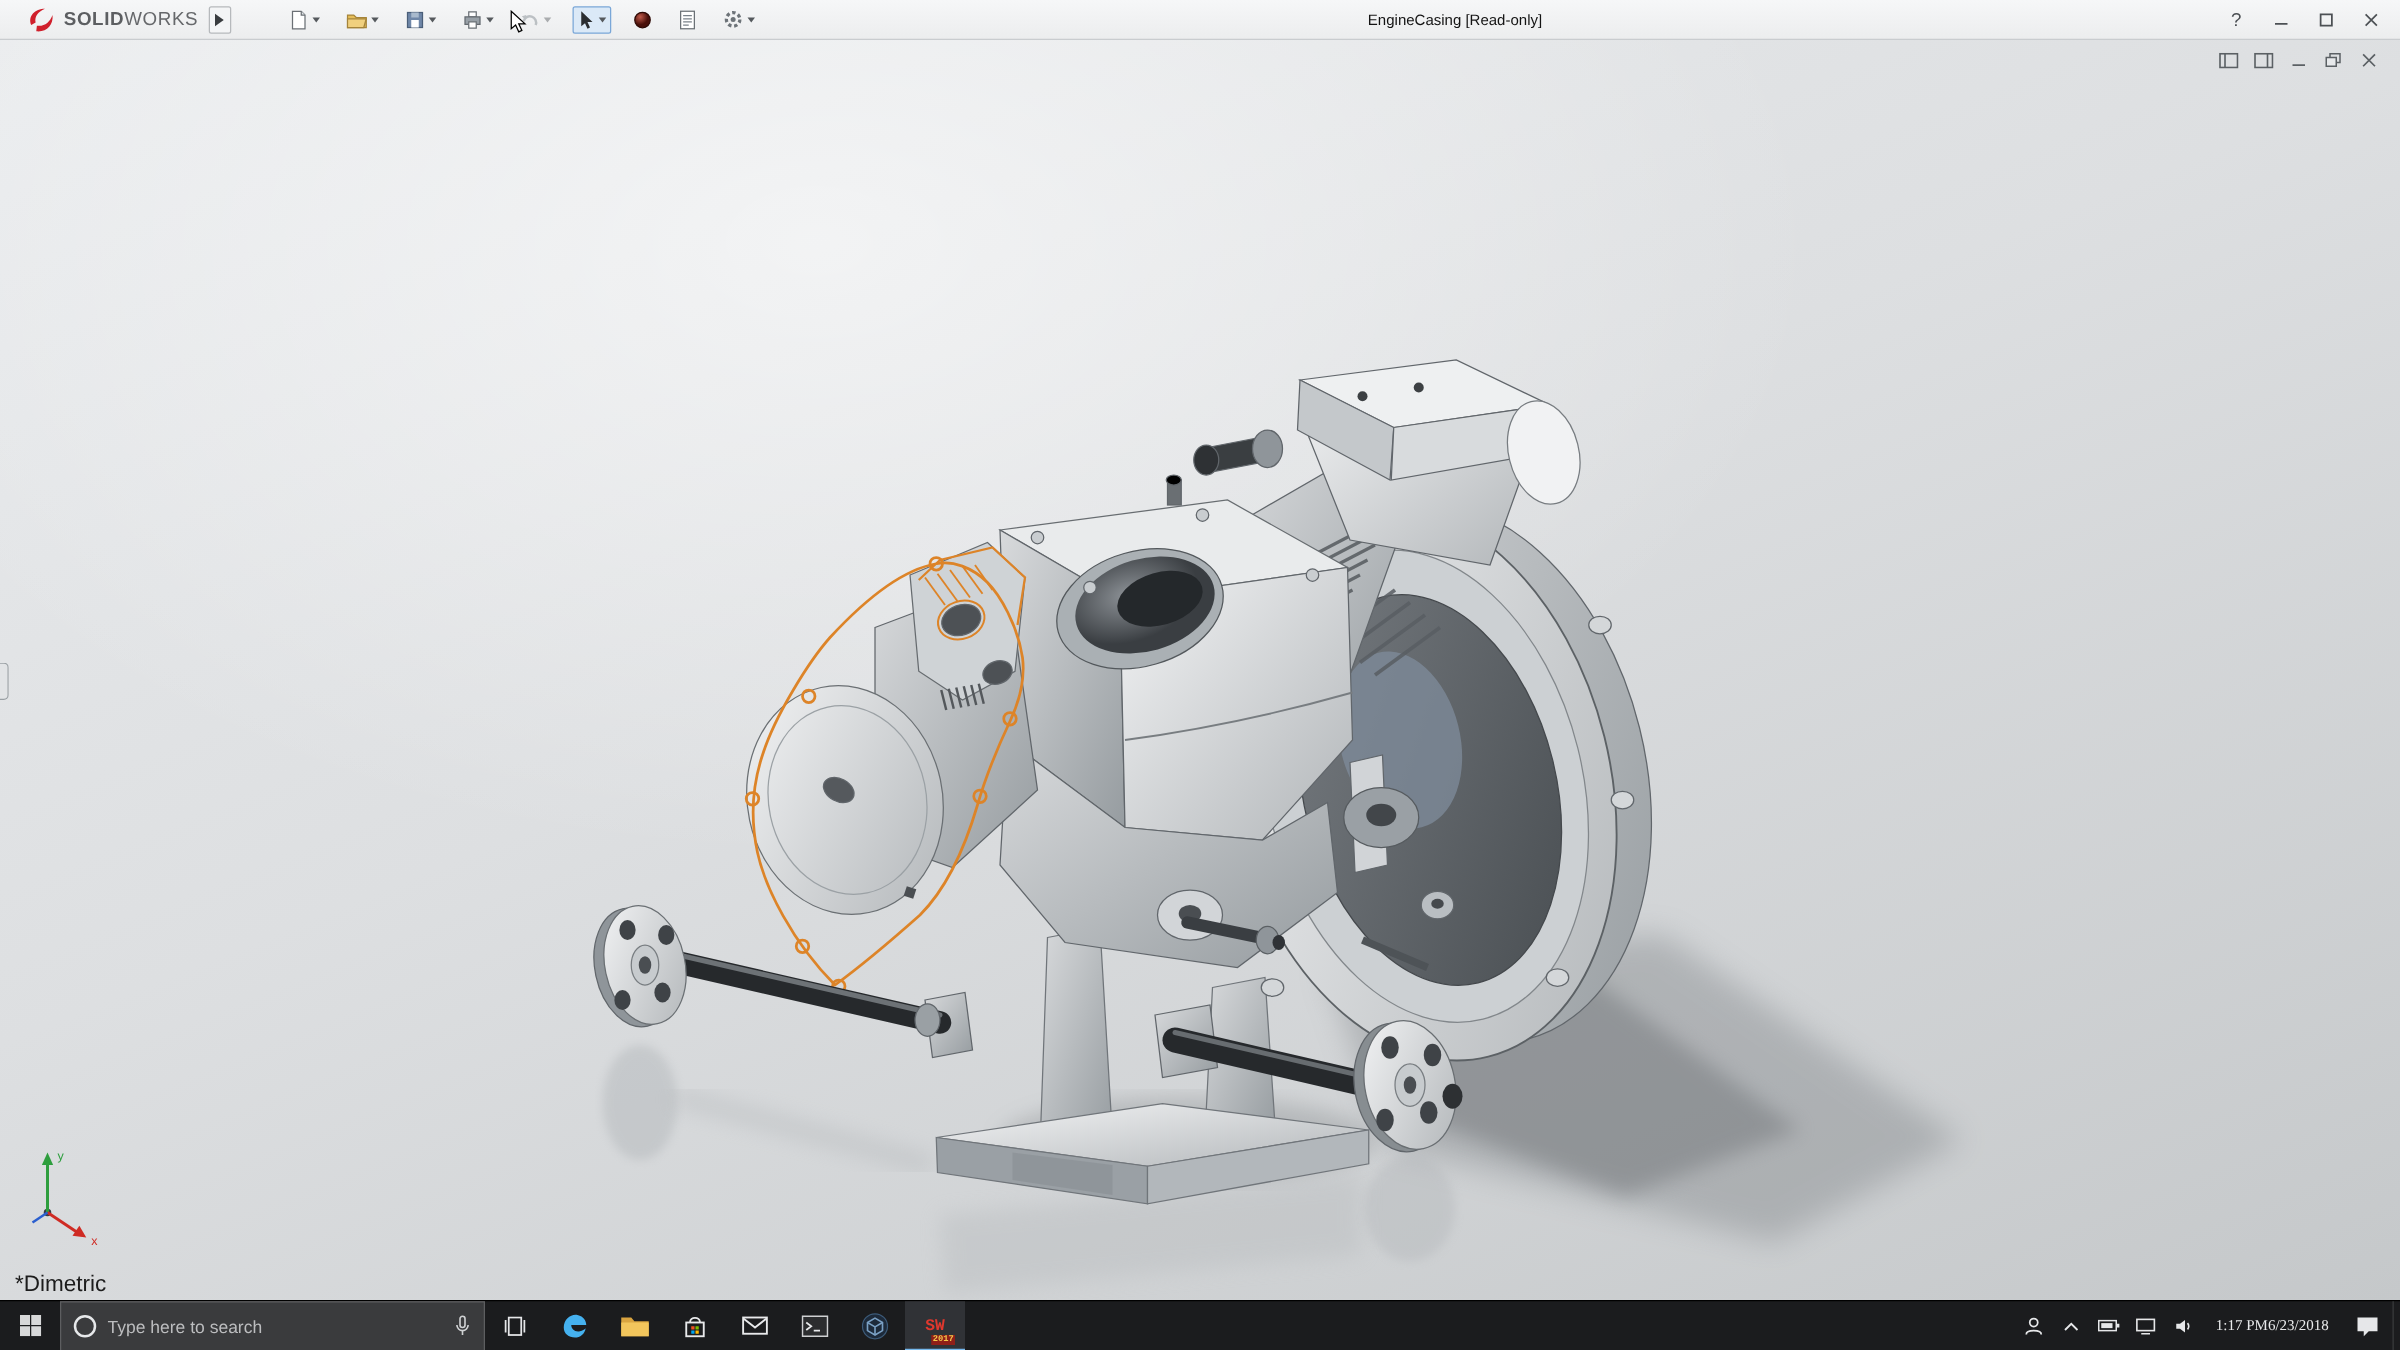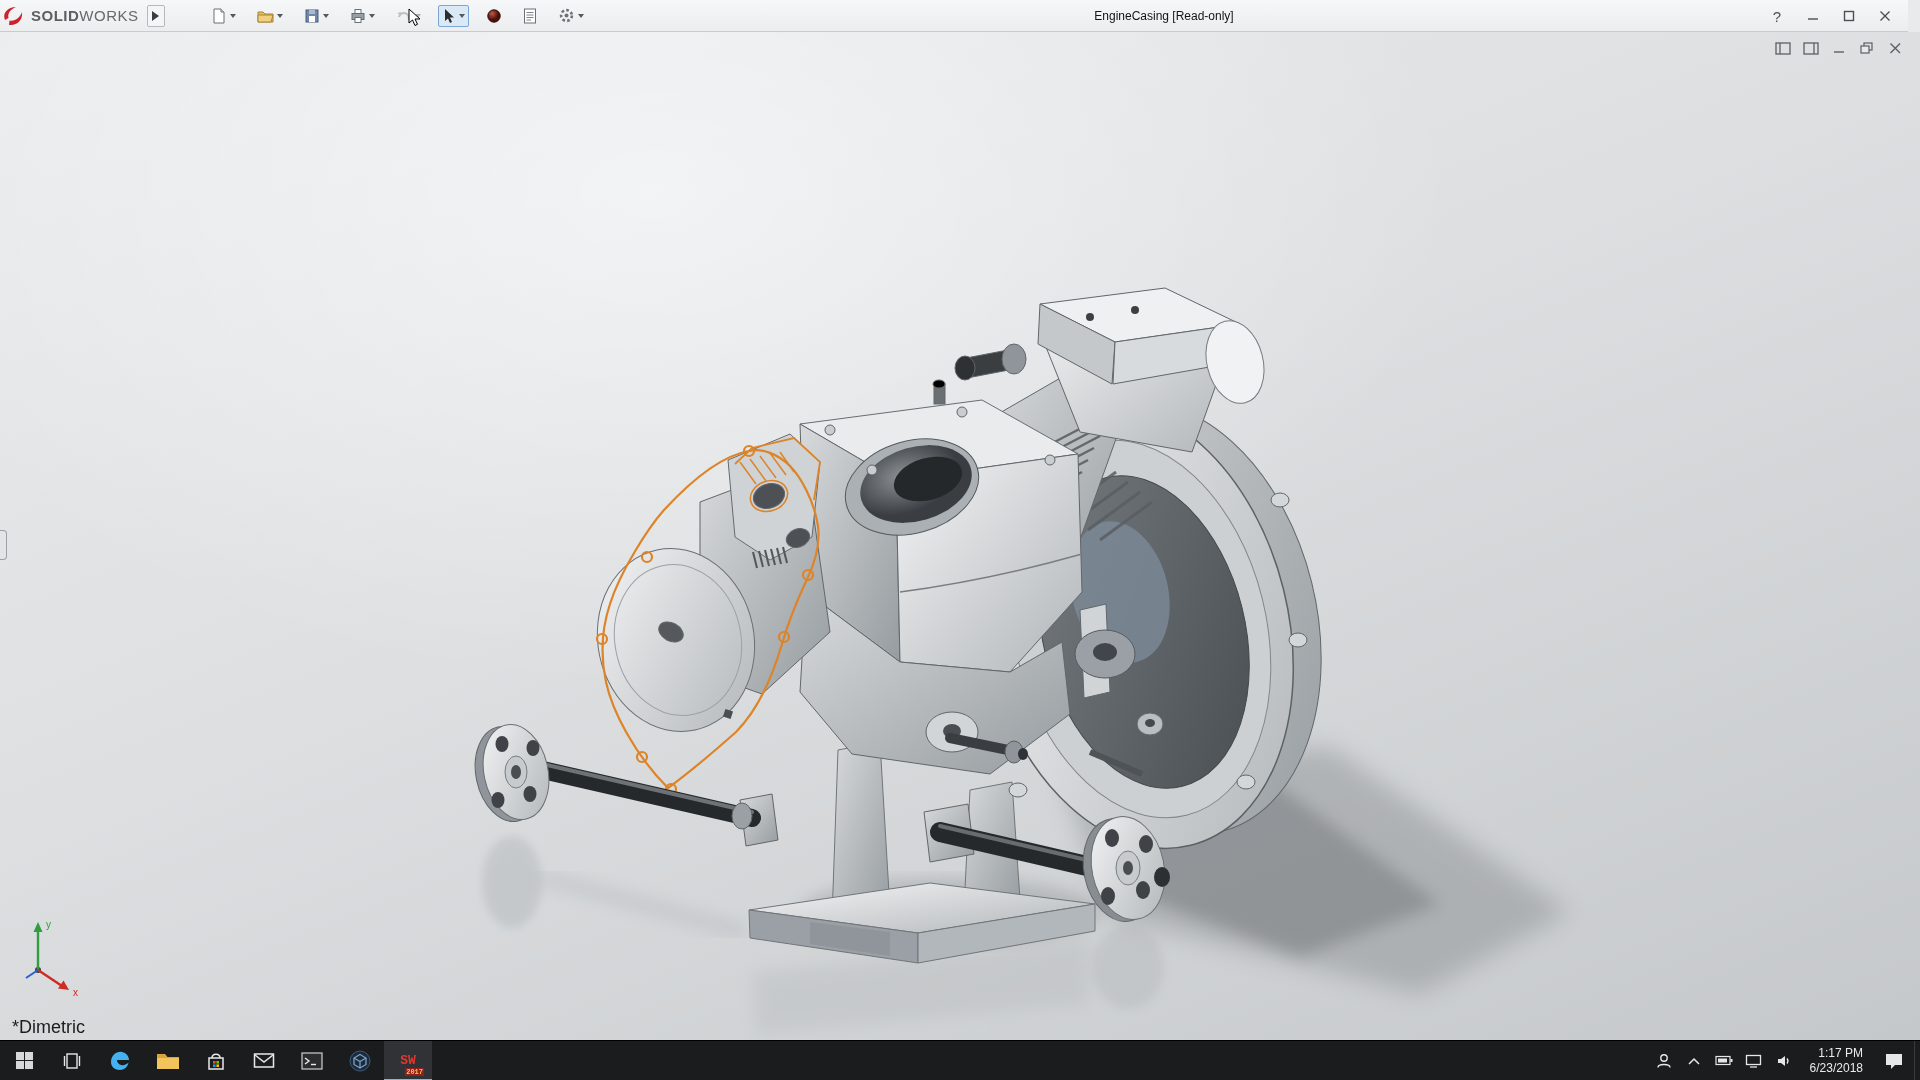--- a/index.html
+++ b/index.html
@@ -1,23 +1,23 @@
 <!DOCTYPE html>
 <html><head>
 <meta charset="utf-8">
 <style>
   * { margin:0; padding:0; box-sizing:border-box; }
   html,body { width:1920px; height:1080px; overflow:hidden;
     font-family:"Liberation Sans", sans-serif; background:#000; }
   .app { position:relative; width:1920px; height:1080px; background:#e8eaec; }
 
   
-  .titlebar { position:absolute; top:0; left:0; right:12px; height:32px;
+  .titlebar { position:absolute; top:0; left:0; right:0; height:32px;
     background:linear-gradient(#f6f7f8,#ecedee); border-bottom:1px solid #c9cccf;
-    display:flex; align-items:center; padding-left:0; z-index:30; }
+    display:flex; align-items:center; padding-left:20px; z-index:30; }
   .logo { display:flex; align-items:center; gap:5px; }
   .brand { font-size:15px; letter-spacing:.5px; color:#66686b; }
   .brand b { font-weight:bold; color:#5c5e61; }
   .flyout { width:18px; height:22px; margin-left:8px; border:1px solid #b6b9bc;
     background:#f4f5f6; display:grid; place-items:center; border-radius:2px; }
   .flyout span { width:0; height:0; border-top:5px solid transparent;
     border-bottom:5px solid transparent; border-left:7px solid #3a3d40; }
   .toolbar { display:flex; align-items:center; gap:13px; margin-left:42px; }
   .tbtn { display:flex; align-items:center; gap:3px; padding:2px 3px;
     border:1px solid transparent; border-radius:2px; }
@@ -58,23 +58,23 @@
   .searchbox { width:340px; height:40px; background:#3a3b3d;
     border:1px solid #5d5e60; display:flex; align-items:center; gap:9px;
     padding:0 10px; }
   .cortana-ring { width:18px; height:18px; border:2px solid #e6e8ea;
     border-radius:50%; }
   .searchbox input { flex:1; background:transparent; border:none; outline:none;
     color:#d4d5d7; font-size:14px; font-family:"Liberation Sans",sans-serif; }
   .searchbox input::placeholder { color:#bcbdbf; }
   .tray { margin-left:auto; display:flex; align-items:center; height:40px; }
   .tray-cell { width:30px; height:40px; display:grid; place-items:center; }
-  .clock { display:flex; flex-direction:column; align-items:flex-end;
+  .clock { display:flex; align-items:flex-end;
     justify-content:center; color:#eaebec; font-size:12px; line-height:15px;
-    padding:0 11px; }
+    padding:0 11px;font-family:Liberation Serif, serif; }
   .show-desktop { width:6px; height:40px; border-left:1px solid #3a3b3d; }
   .sw-badge { position:relative; width:28px; height:28px; display:grid; place-items:center; }
   .sw-badge .sw { font-size:13px; font-weight:bold; color:#e0382e; }
   .sw-badge .yr { position:absolute; right:-2px; bottom:-1px; font-size:7px;
     font-weight:bold; color:#f2c84b; background:#8f1f18; padding:0 1px; }
 
   
   .cursor { position:absolute; left:408px; top:8px; z-index:99; pointer-events:none; }
 </style>
 </head>
@@ -442,20 +442,29 @@
   <footer class="taskbar">
     <div class="tb-cell">
       <svg width="17" height="17">
         <rect x="0" y="0" width="8" height="8" fill="#d7d8d9"></rect>
           <rect x="9" y="0" width="8" height="8" fill="#d7d8d9"></rect>
         <rect x="0" y="9" width="8" height="8" fill="#d7d8d9"></rect>
           <rect x="9" y="9" width="8" height="8" fill="#d7d8d9"></rect>
       </svg>
     </div>
 
+    <div class="searchbox">
+      <span class="cortana-ring"></span>
+      <input type="text" placeholder="Type here to search" style="">
+      <svg width="14" height="18">
+        <rect x="5" y="1" width="4" height="9" rx="2" fill="none" stroke="#cfd1d3" stroke-width="1.3"></rect>
+        <path d="M2.5 8 a4.5 4.5 0 0 0 9 0" fill="none" stroke="#cfd1d3" stroke-width="1.3"></path>
+        <line x1="7" y1="12.5" x2="7" y2="16" stroke="#cfd1d3" stroke-width="1.3"></line>
+      </svg>
+    </div>
 
     <div class="tb-cell">
       <svg width="20" height="16">
         <rect x="5" y="1" width="10" height="14" fill="none" stroke="#e6e7e9" stroke-width="1.4"></rect>
         <path d="M2.5 3 L2.5 13" stroke="#e6e7e9" stroke-width="1.4"></path>
         <path d="M17.5 3 L17.5 13" stroke="#e6e7e9" stroke-width="1.4"></path>
       </svg>
     </div>
     <div class="tb-cell">
       <svg width="24" height="24">

